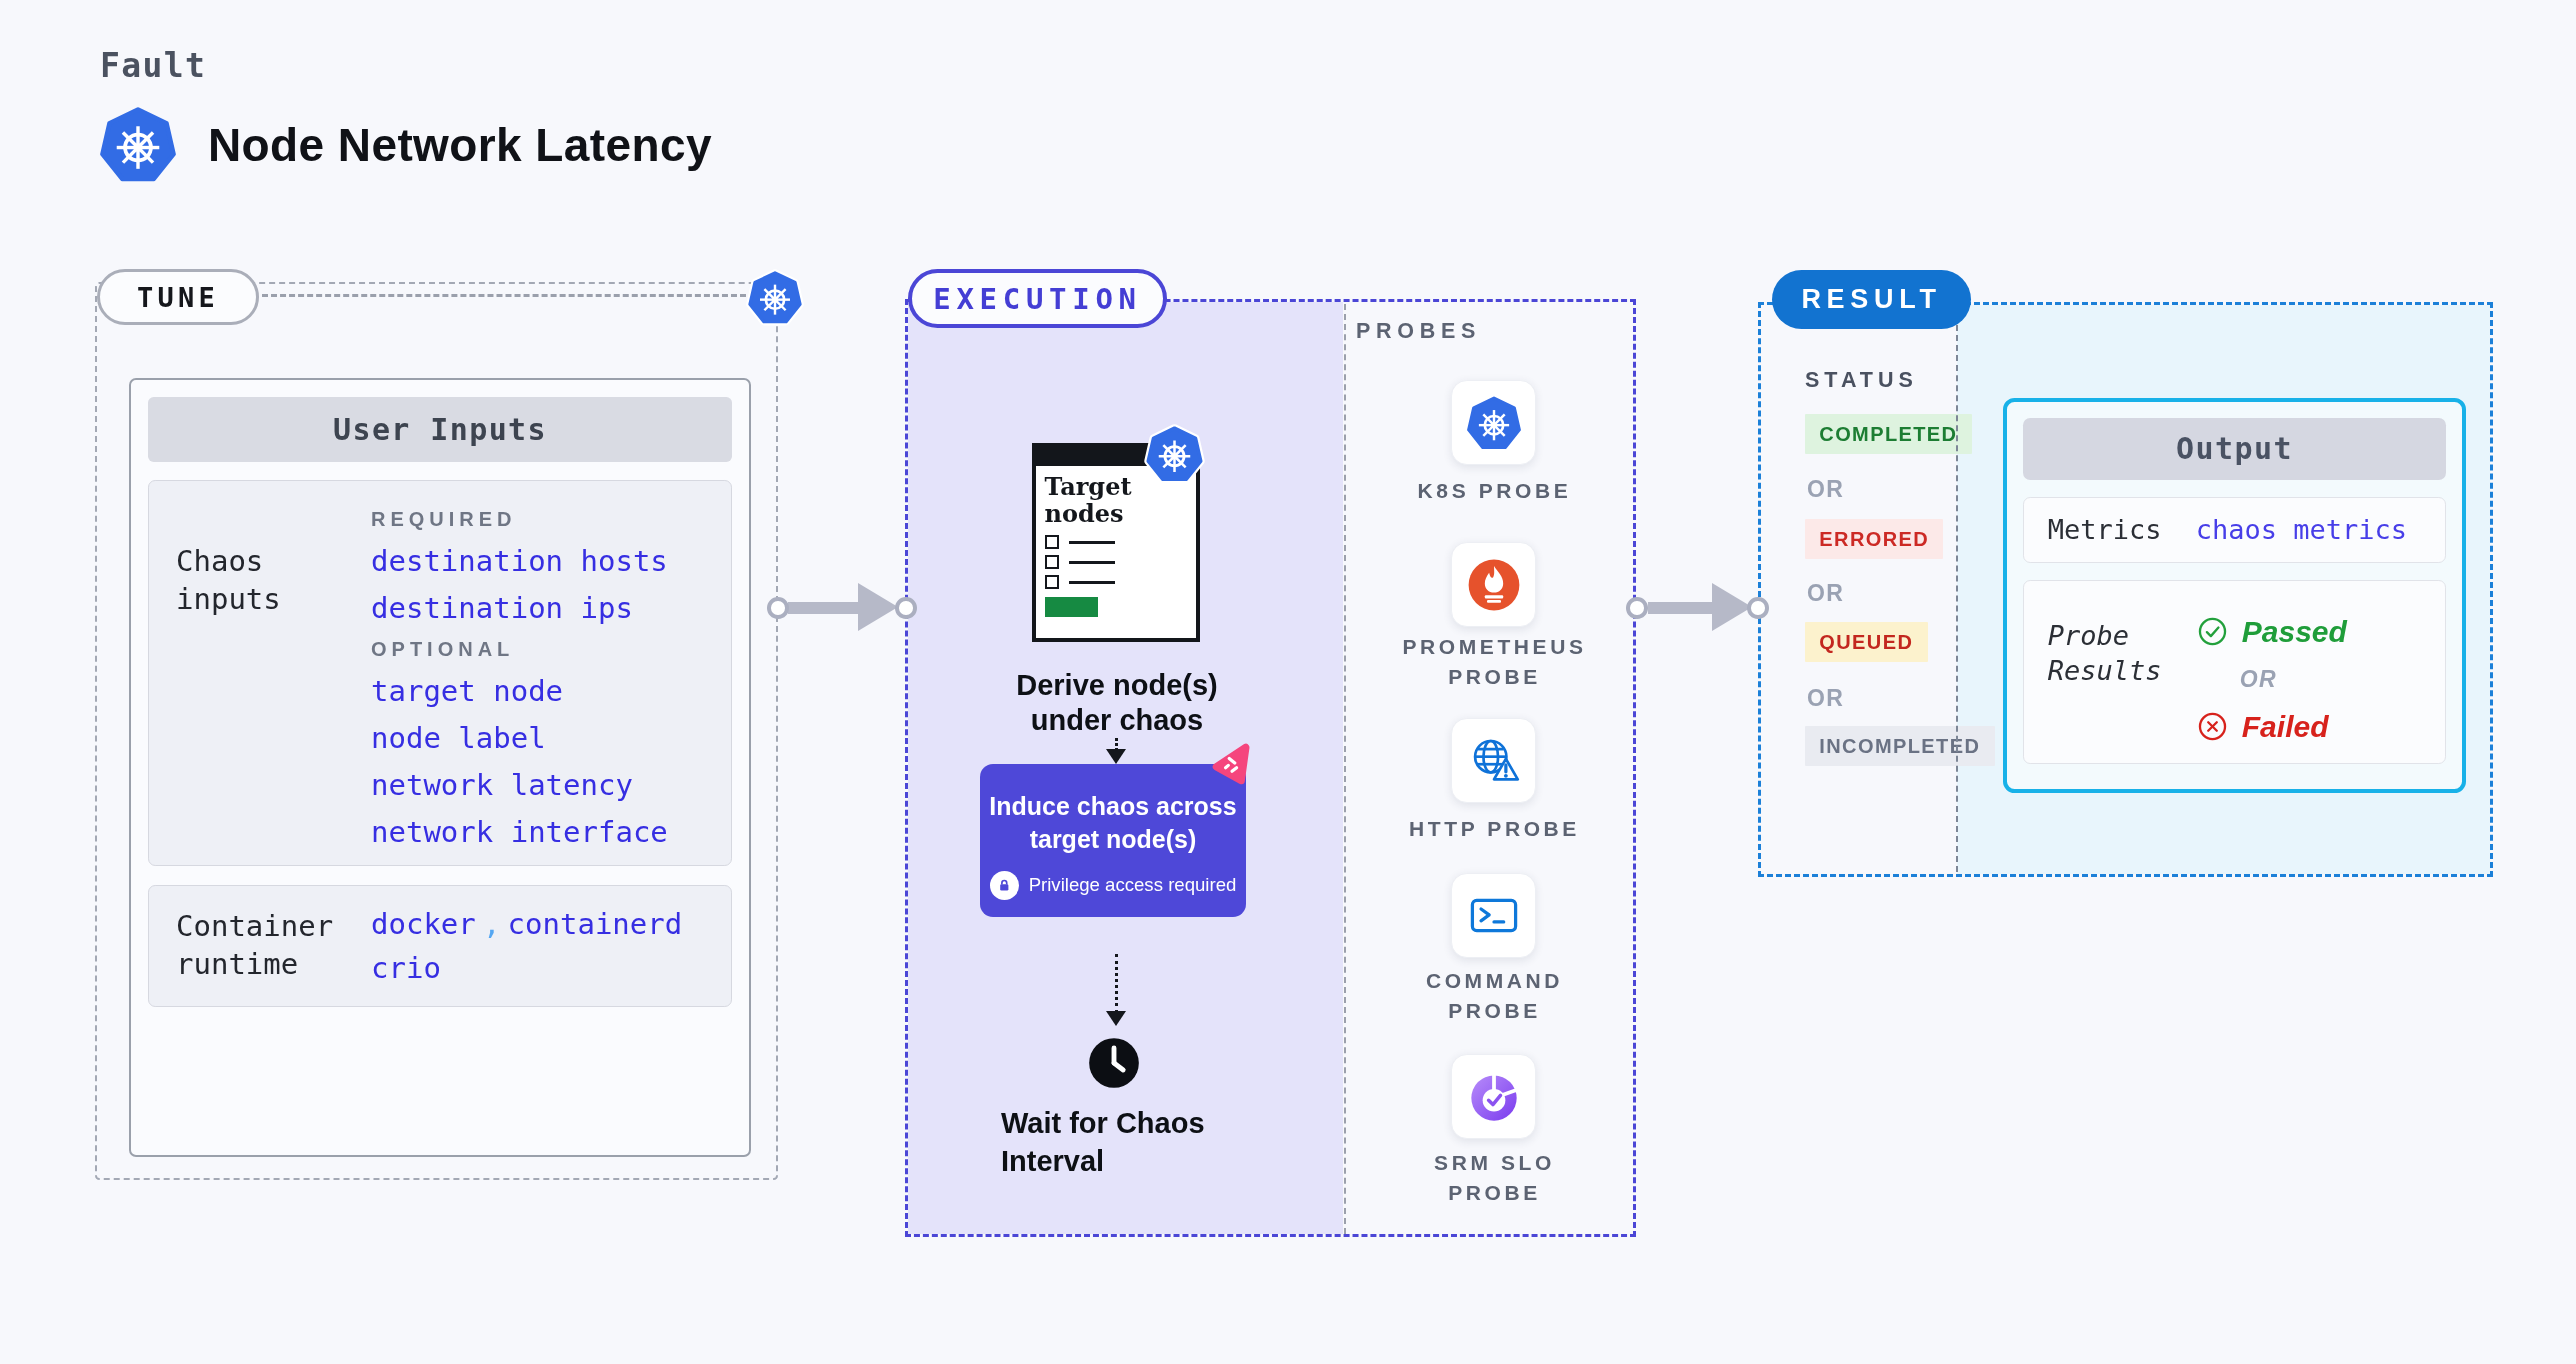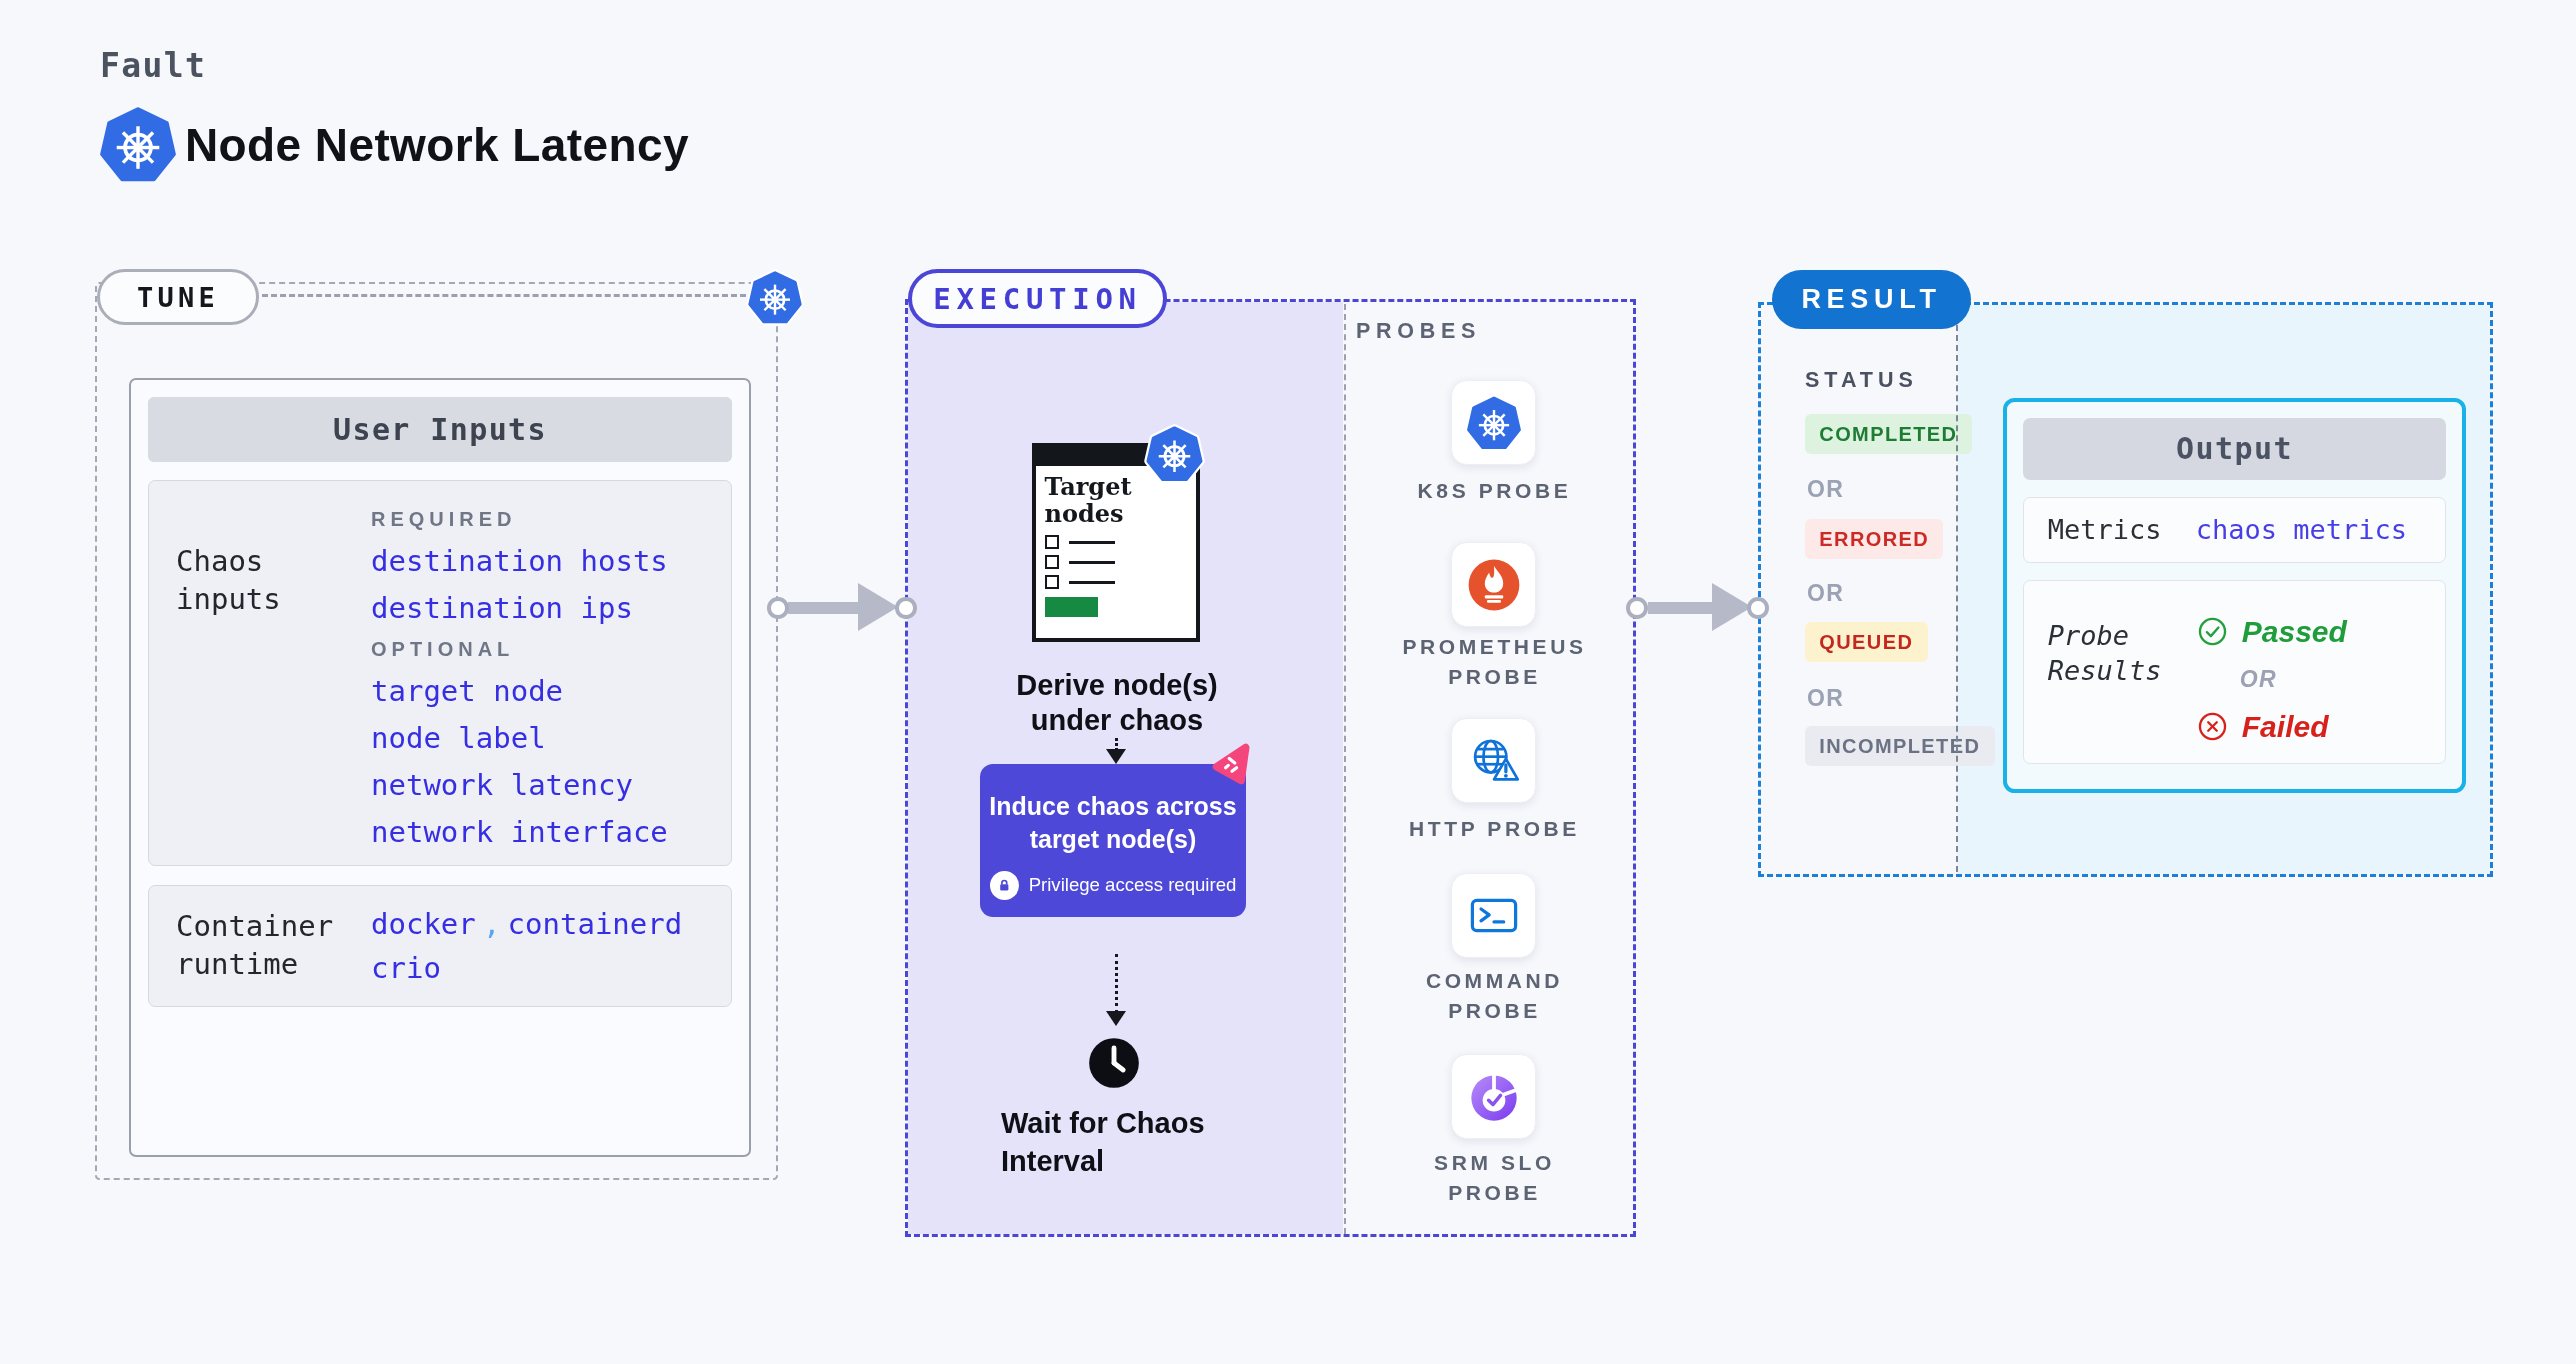--- a/index.html
+++ b/index.html
@@ -4,21 +4,21 @@
 <style>
   * { margin:0; padding:0; box-sizing:border-box; }
   html,body { background:#f7f8fc; }
   .canvas { position:relative; width:2576px; height:1365px; background:#f7f8fc;
             font-family:"Liberation Sans", sans-serif; overflow:hidden; }
   .abs { position:absolute; }
 
   
   .kicker { left:100px; top:46px; font-family:"DejaVu Sans Mono",monospace; font-size:33px;
             font-weight:600; color:#4b5260; letter-spacing:1.4px; }
-  .title-row { left:100px; top:105px; display:flex; align-items:center; gap:9px; }
+  .title-row { left:100px; top:105px; display:flex; align-items:center; gap:32px; }
   .title-row .k8s-big { width:76px; height:79px; }
   .page-title { font-size:46px; font-weight:bold; color:#101217; letter-spacing:0.4px; }
 
   
   .pill { border-radius:33px; display:flex; align-items:center; justify-content:center; z-index:5; }
   .tune-pill { left:97px; top:269px; width:162px; height:56px; background:#fbfcfe;
                border:3.6px solid #aaaeb9; font-family:"DejaVu Sans Mono",monospace;
                font-weight:bold; font-size:27px; letter-spacing:4.3px; color:#15171c; }
   .exec-pill { left:908px; top:269px; width:259px; height:59px; background:#fbfcfe;
                border:4.3px solid #4b46d6; font-family:"DejaVu Sans Mono",monospace;
@@ -109,21 +109,21 @@
   .pc4 { top:873px; } .pl4 { top:966px; }
   .pc5 { top:1054px; } .pl5 { top:1148px; }
 
   
   .result-box { left:1758px; top:302px; width:735px; height:575px; border:3.6px dashed #1c80d8; }
   .result-cyan { position:absolute; left:196px; top:0; right:0; bottom:0; background:#e8f5fc; }
   .result-sep { left:1956px; top:305px; height:567px; width:0; border-left:2.1px dashed #7d8696; z-index:2; }
 
   .status-heading { left:1805px; top:368px; font-size:21.5px; font-weight:700;
                     letter-spacing:5px; color:#4a5160; }
-  .badge { left:1805px; padding:8.6px 14.3px; border-radius:6px; font-weight:bold;
+  .badge { left:1805px; padding:8.6px 14.3px; border-radius:1px; font-weight:bold;
            font-size:20px; letter-spacing:1.4px; white-space:nowrap; }
   .b-completed { top:414px; background:#def3df; color:#1d7d33; }
   .b-errored   { top:519px; background:#fce9e8; color:#cc2a25; }
   .b-queued    { top:622px; background:#fcf2cd; color:#c3271f; }
   .b-incompleted { top:726px; background:#e9ebf1; color:#6a7284; }
   .or { left:1807px; font-size:23px; font-weight:600; color:#9aa2b3; letter-spacing:1.4px; }
   .or1 { top:476px; } .or2 { top:580px; } .or3 { top:685px; }
 
   .output-panel { left:2003px; top:398px; width:463px; height:395px; background:#f3fafd;
                   border:4.3px solid #18b1e8; border-radius:11.5px; padding:15.8px; z-index:3; }

